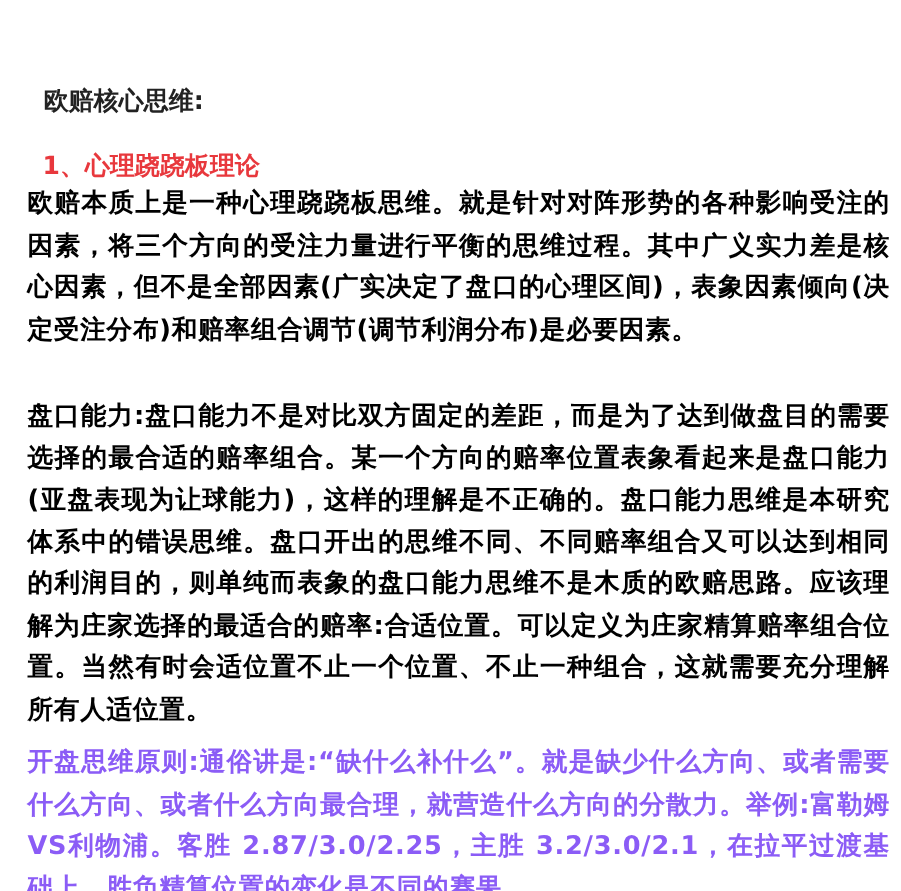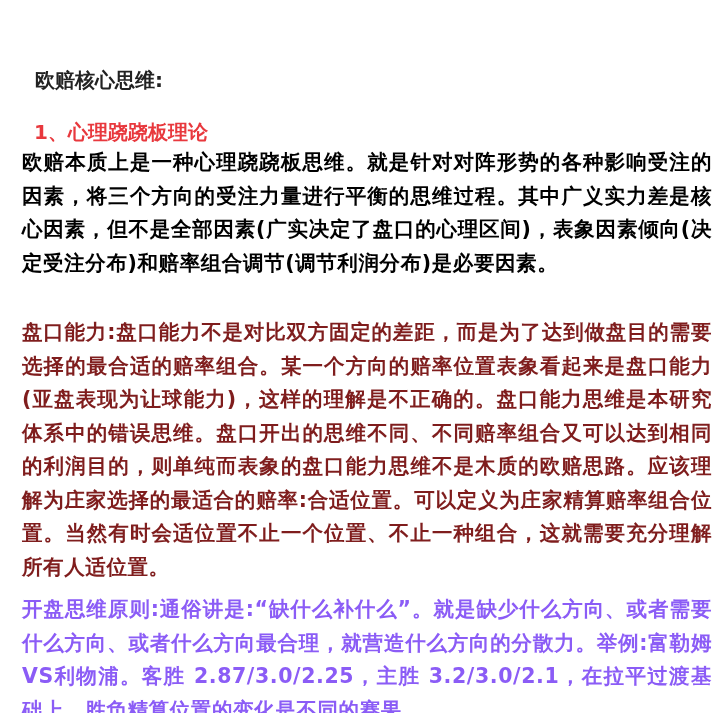--- a/index.html
+++ b/index.html
@@ -42,21 +42,21 @@
       position: absolute;
       left: 22px;
       width: 690px;
       font-size: 20.5px;
       line-height: 33.5px;
       margin: 0;
       letter-spacing: 0.6px;
       text-align: justify;
     }
     .p1 { top: 146px; color: #000000; }
-    .p2 { top: 316px; color: #7f1d1d; }
+    .p2 { top: 316px; color: #000000; }
     .p3 { top: 593px; color: #8b5cf6; }
   </style>
 </head>
 <body>
 
 <div class="article">
   <h2 class="heading-main">欧赔核心思维:</h2>
   <h3 class="heading-sub">1、心理跷跷板理论</h3>
   <p class="para p1">欧赔本质上是一种心理跷跷板思维。就是针对对阵形势的各种影响受注的因素，将三个方向的受注力量进行平衡的思维过程。其中广义实力差是核心因素，但不是全部因素(广实决定了盘口的心理区间)，表象因素倾向(决定受注分布)和赔率组合调节(调节利润分布)是必要因素。</p>
   <p class="para p2">盘口能力:盘口能力不是对比双方固定的差距，而是为了达到做盘目的需要选择的最合适的赔率组合。某一个方向的赔率位置表象看起来是盘口能力(亚盘表现为让球能力)，这样的理解是不正确的。盘口能力思维是本研究体系中的错误思维。盘口开出的思维不同、不同赔率组合又可以达到相同的利润目的，则单纯而表象的盘口能力思维不是木质的欧赔思路。应该理解为庄家选择的最适合的赔率:合适位置。可以定义为庄家精算赔率组合位置。当然有时会适位置不止一个位置、不止一种组合，这就需要充分理解所有人适位置。</p>

